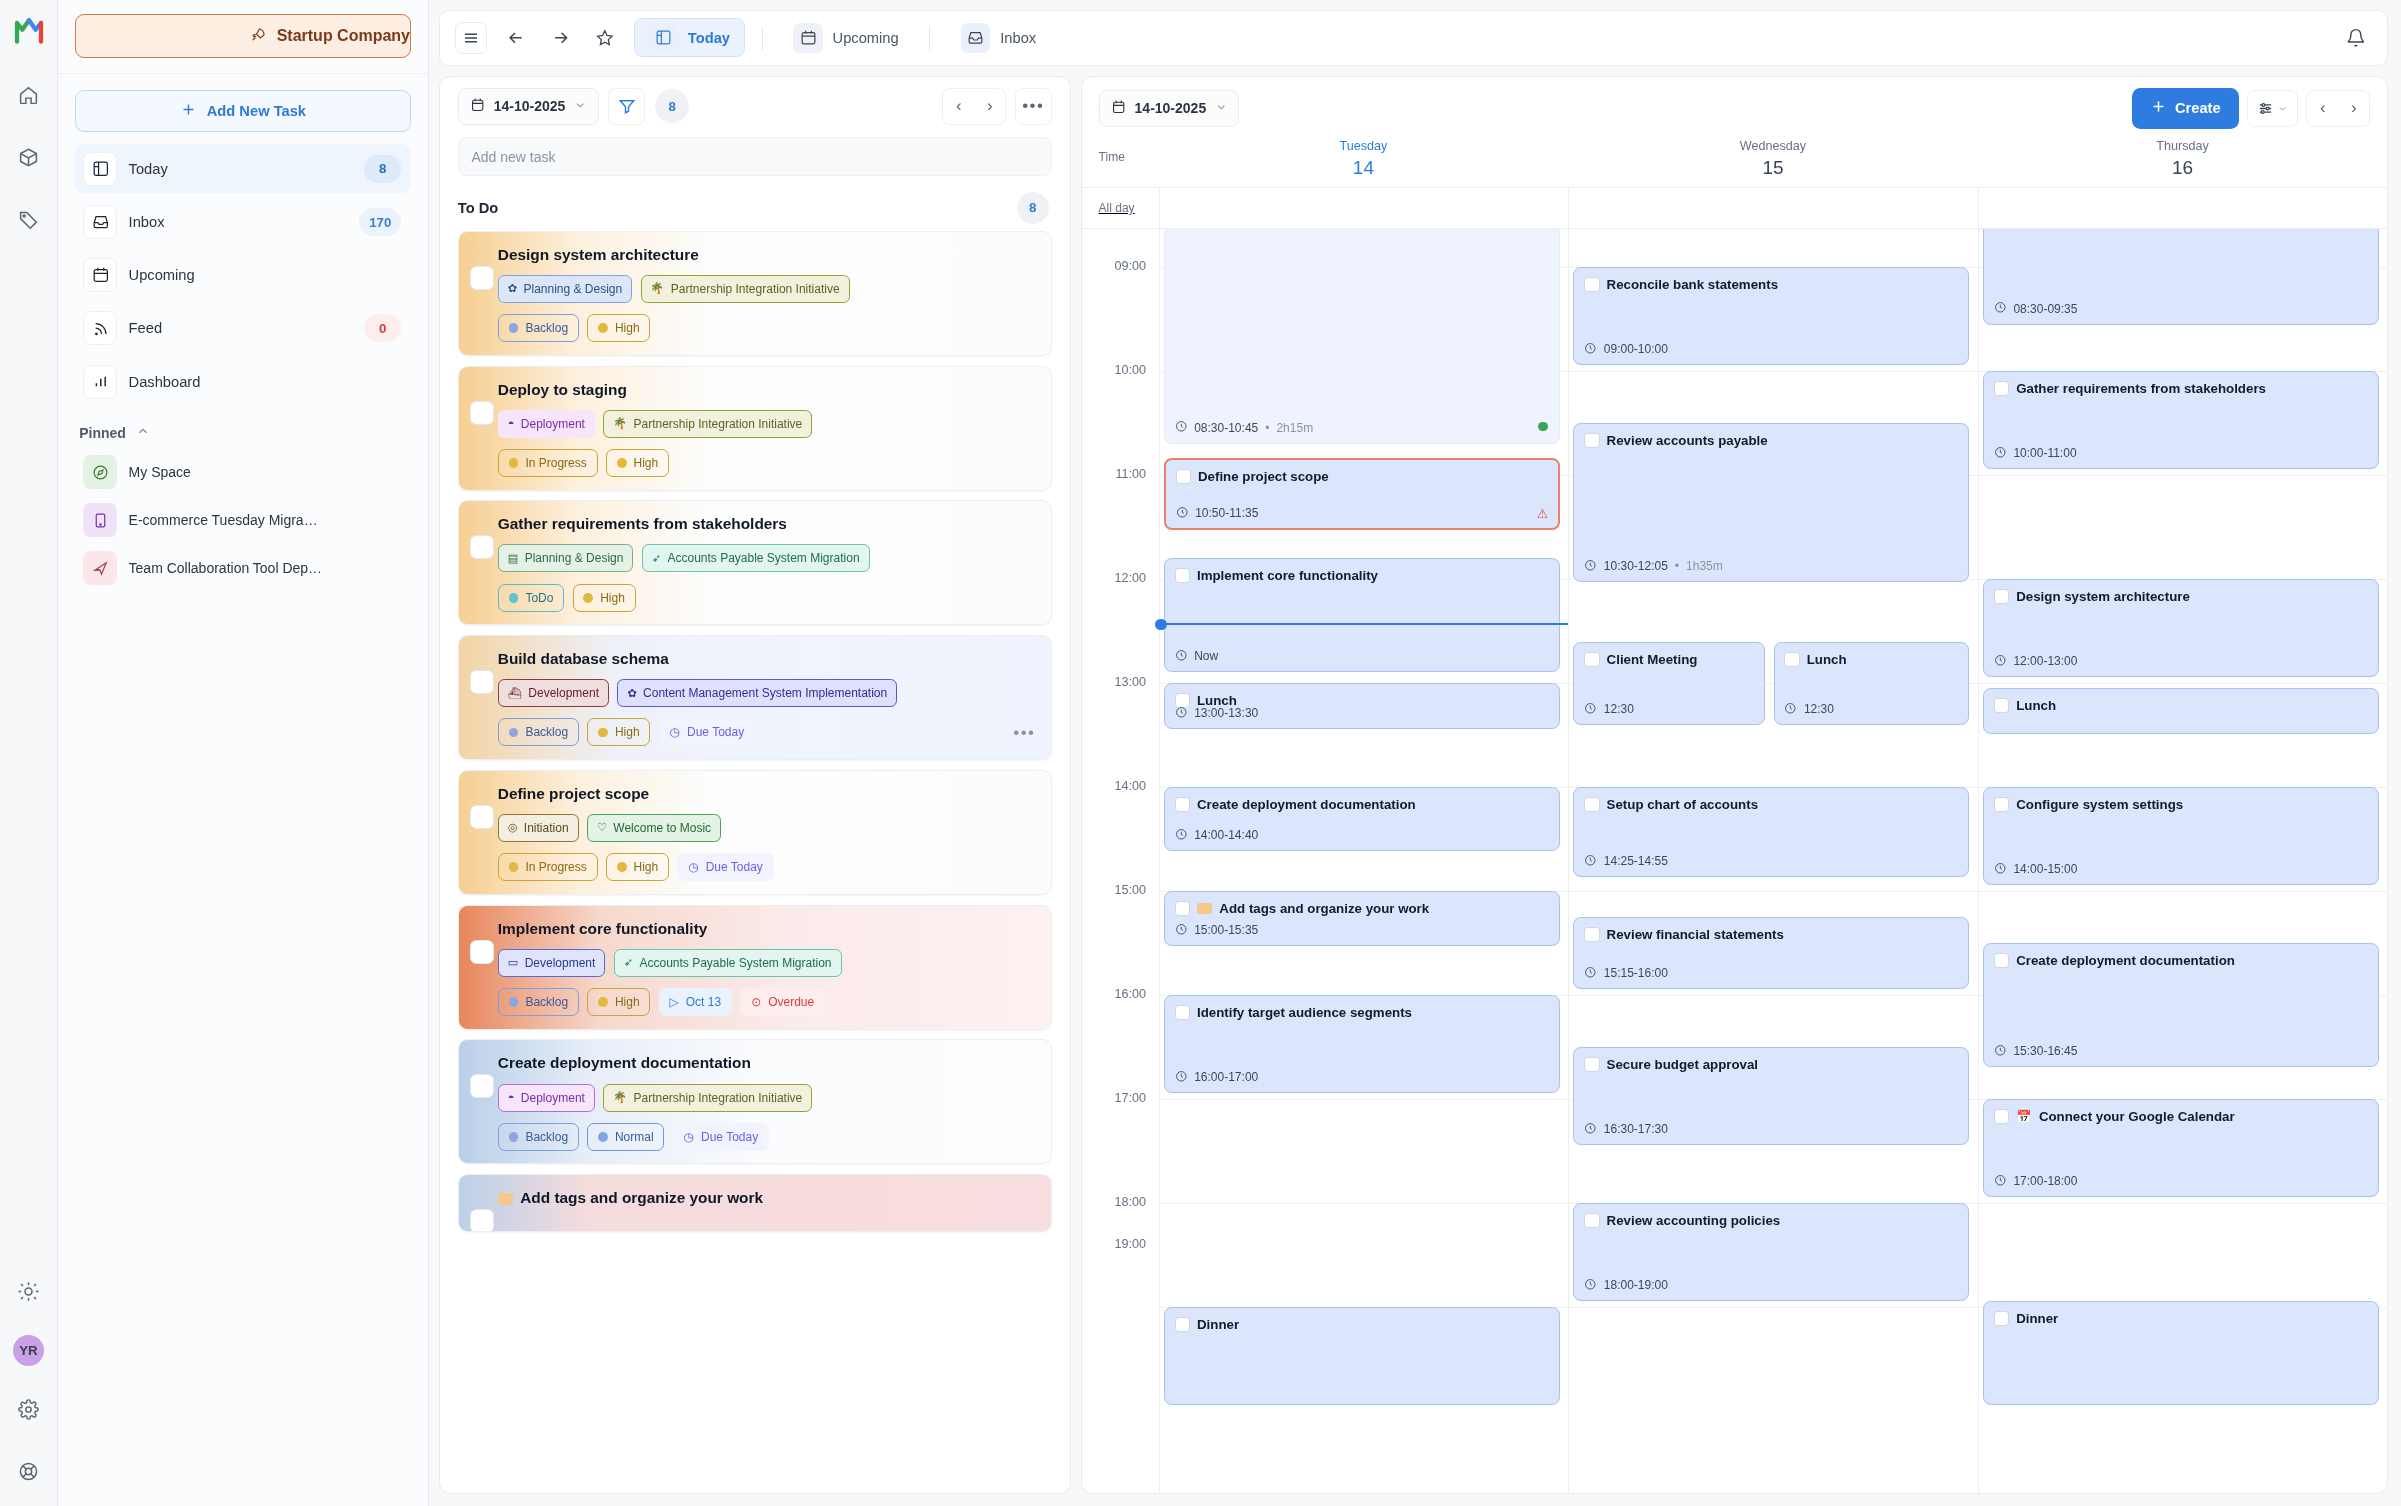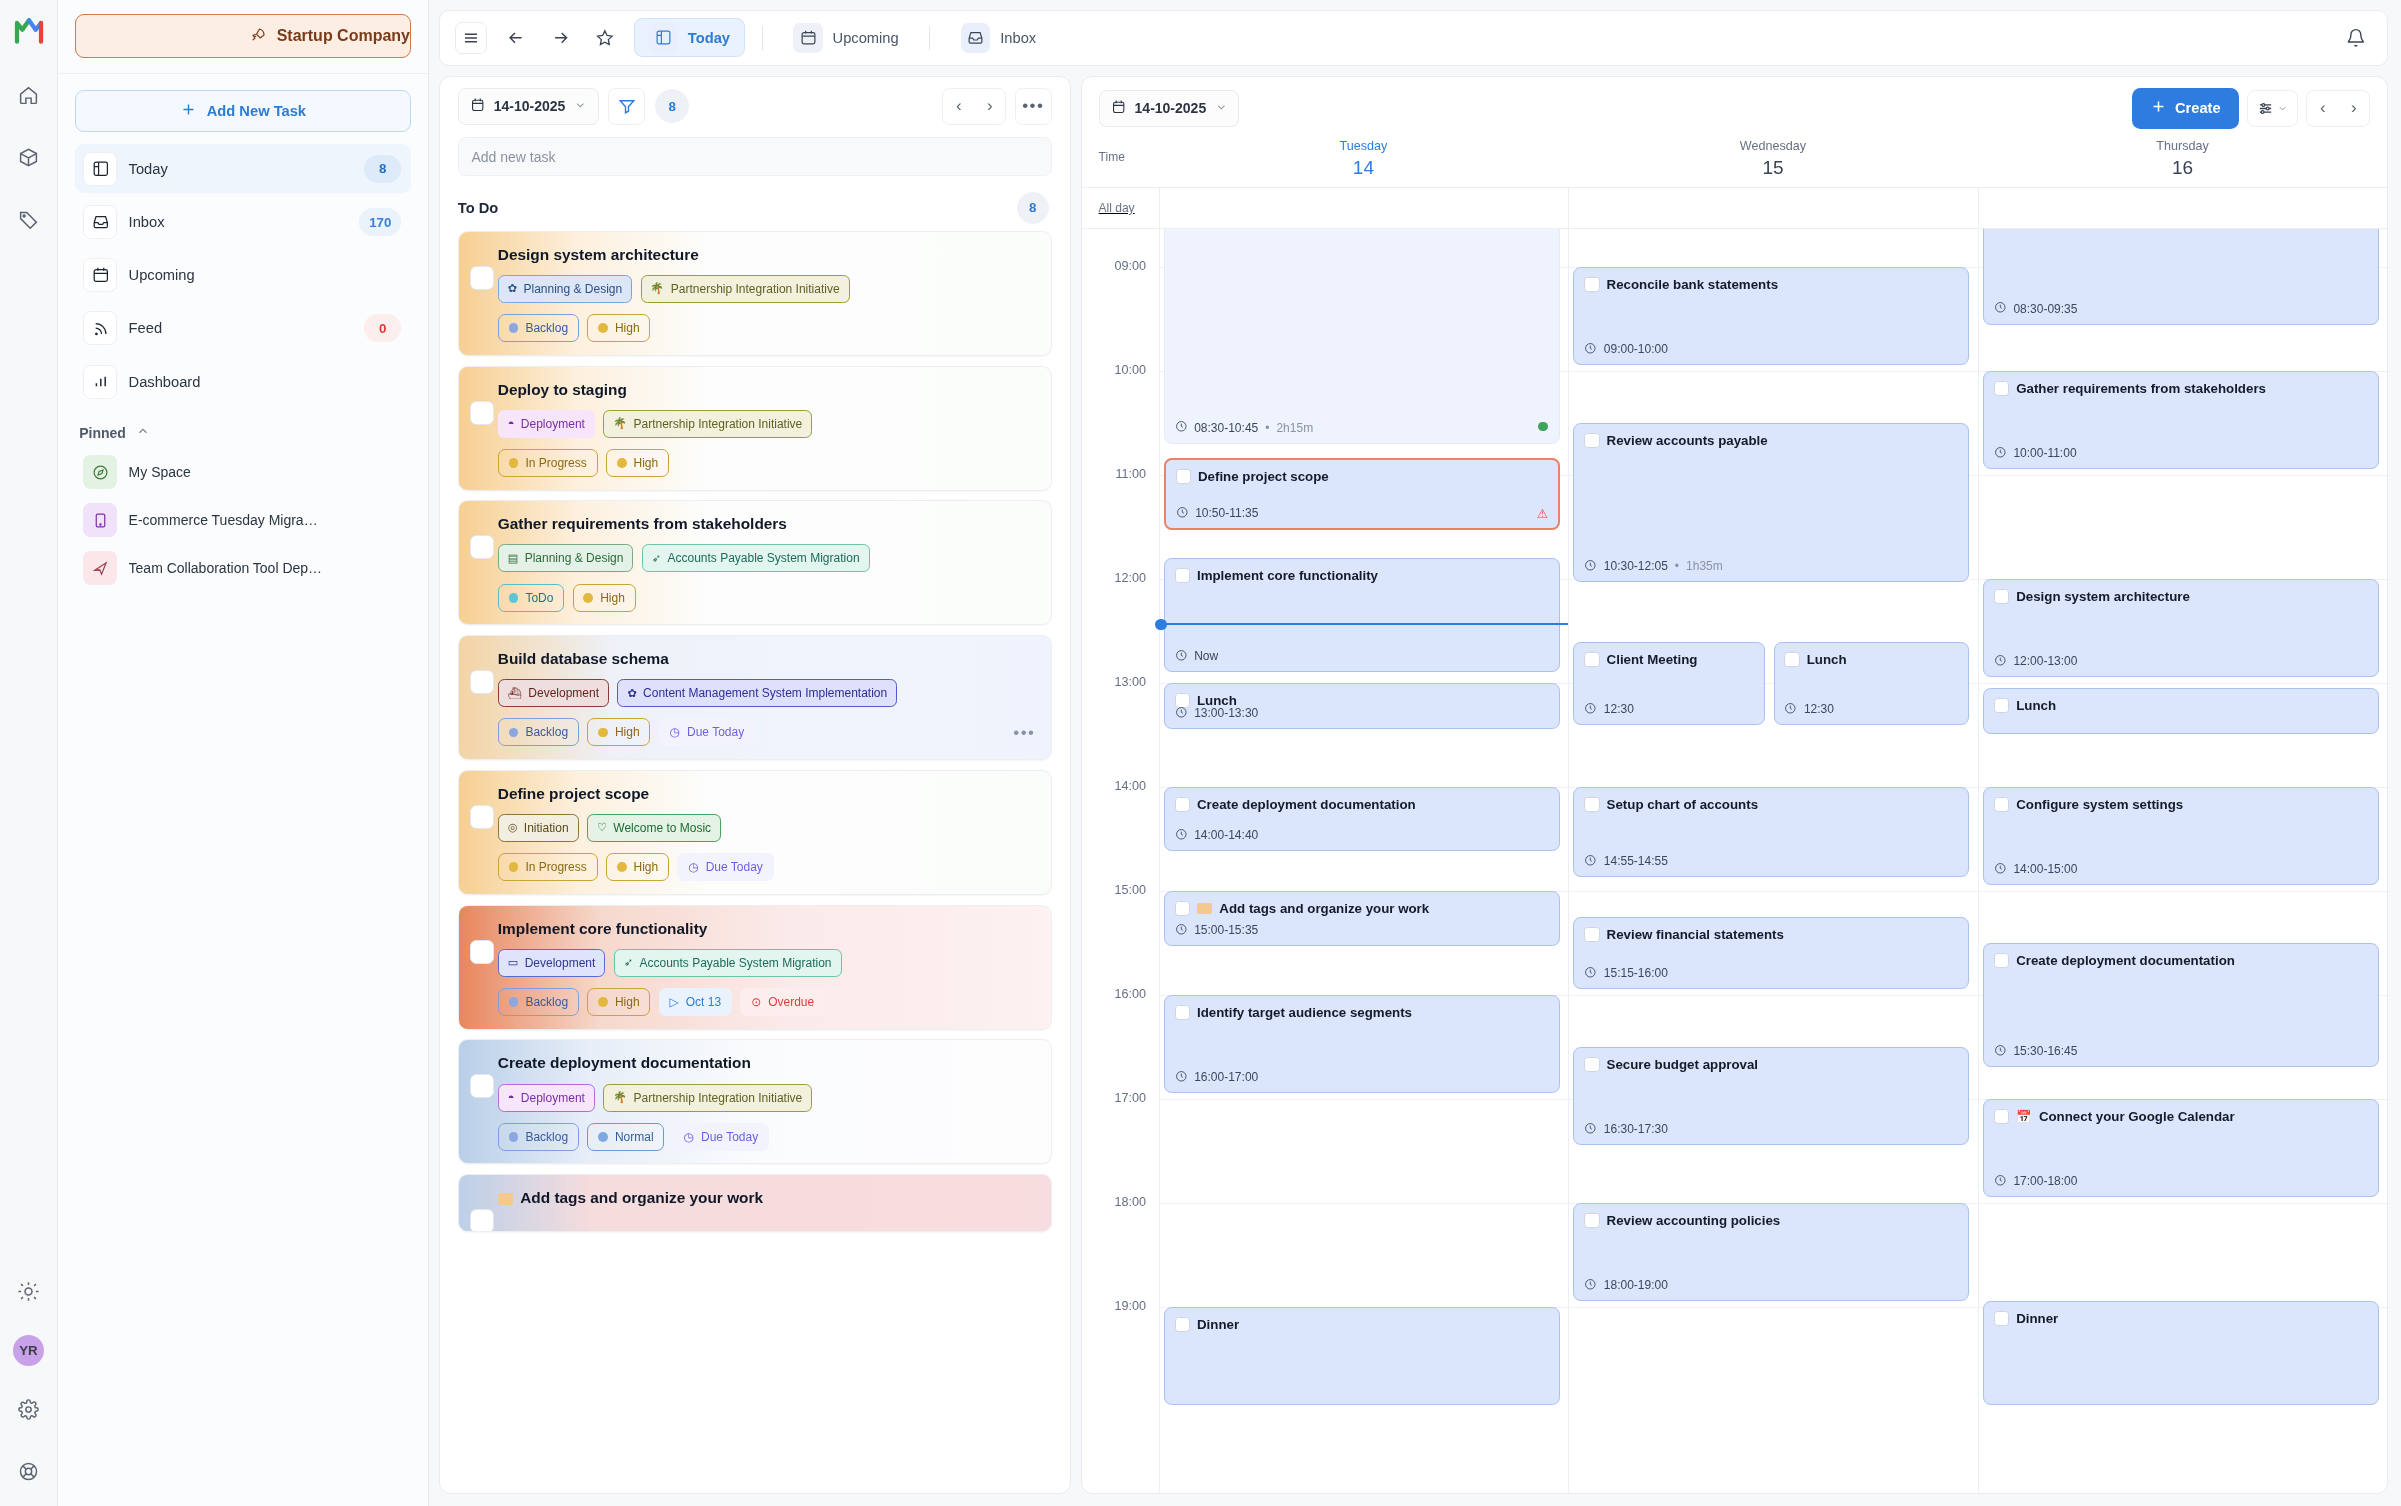--- a/index.html
+++ b/index.html
@@ -764,21 +764,21 @@
             <div class="tick" style="top: 38px;">09:00</div>
             <div class="tick" style="top: 142px;">10:00</div>
             <div class="tick" style="top: 246px;">11:00</div>
             <div class="tick" style="top: 350px;">12:00</div>
             <div class="tick" style="top: 454px;">13:00</div>
             <div class="tick" style="top: 558px;">14:00</div>
             <div class="tick" style="top: 662px;">15:00</div>
             <div class="tick" style="top: 766px;">16:00</div>
             <div class="tick" style="top: 870px;">17:00</div>
             <div class="tick" style="top: 974px;">18:00</div>
-            <div class="tick" style="top: 1078px;">19:00</div>
+            <div class="tick" style="top: 1016px;">19:00</div>
           </div>
         <div class="daycol" id="col-0">
             <div class="hline" style="top: 38px;"></div>
             <div class="hline" style="top: 142px;"></div>
             <div class="hline" style="top: 246px;"></div>
             <div class="hline" style="top: 350px;"></div>
             <div class="hline" style="top: 454px;"></div>
             <div class="hline" style="top: 558px;"></div>
             <div class="hline" style="top: 662px;"></div>
             <div class="hline" style="top: 766px;"></div>
@@ -954,21 +954,21 @@
             <div class="ev" style="top: 558px; height: 90px;">
               <div class="ttl">
                 <span class="cb"></span>
                 <span>Setup chart of accounts</span>
               </div>
               <div class="meta">
                 <span><svg width="12.6" height="12.6" viewBox="0 0 24 24" fill="none" stroke="#3c475a" stroke-width="1.7">
                     <circle cx="12" cy="12" r="9"></circle>
                     <path d="M12 7v5l3 2"></path>
                   </svg></span>
-                <span>14:55-14:55</span>
+                <span>14:25-14:55</span>
               </div>
             </div>
             <div class="ev" style="top: 688px; height: 72px;">
               <div class="ttl">
                 <span class="cb"></span>
                 <span>Review financial statements</span>
               </div>
               <div class="meta">
                 <span><svg width="12.6" height="12.6" viewBox="0 0 24 24" fill="none" stroke="#3c475a" stroke-width="1.7">
                     <circle cx="12" cy="12" r="9"></circle>

